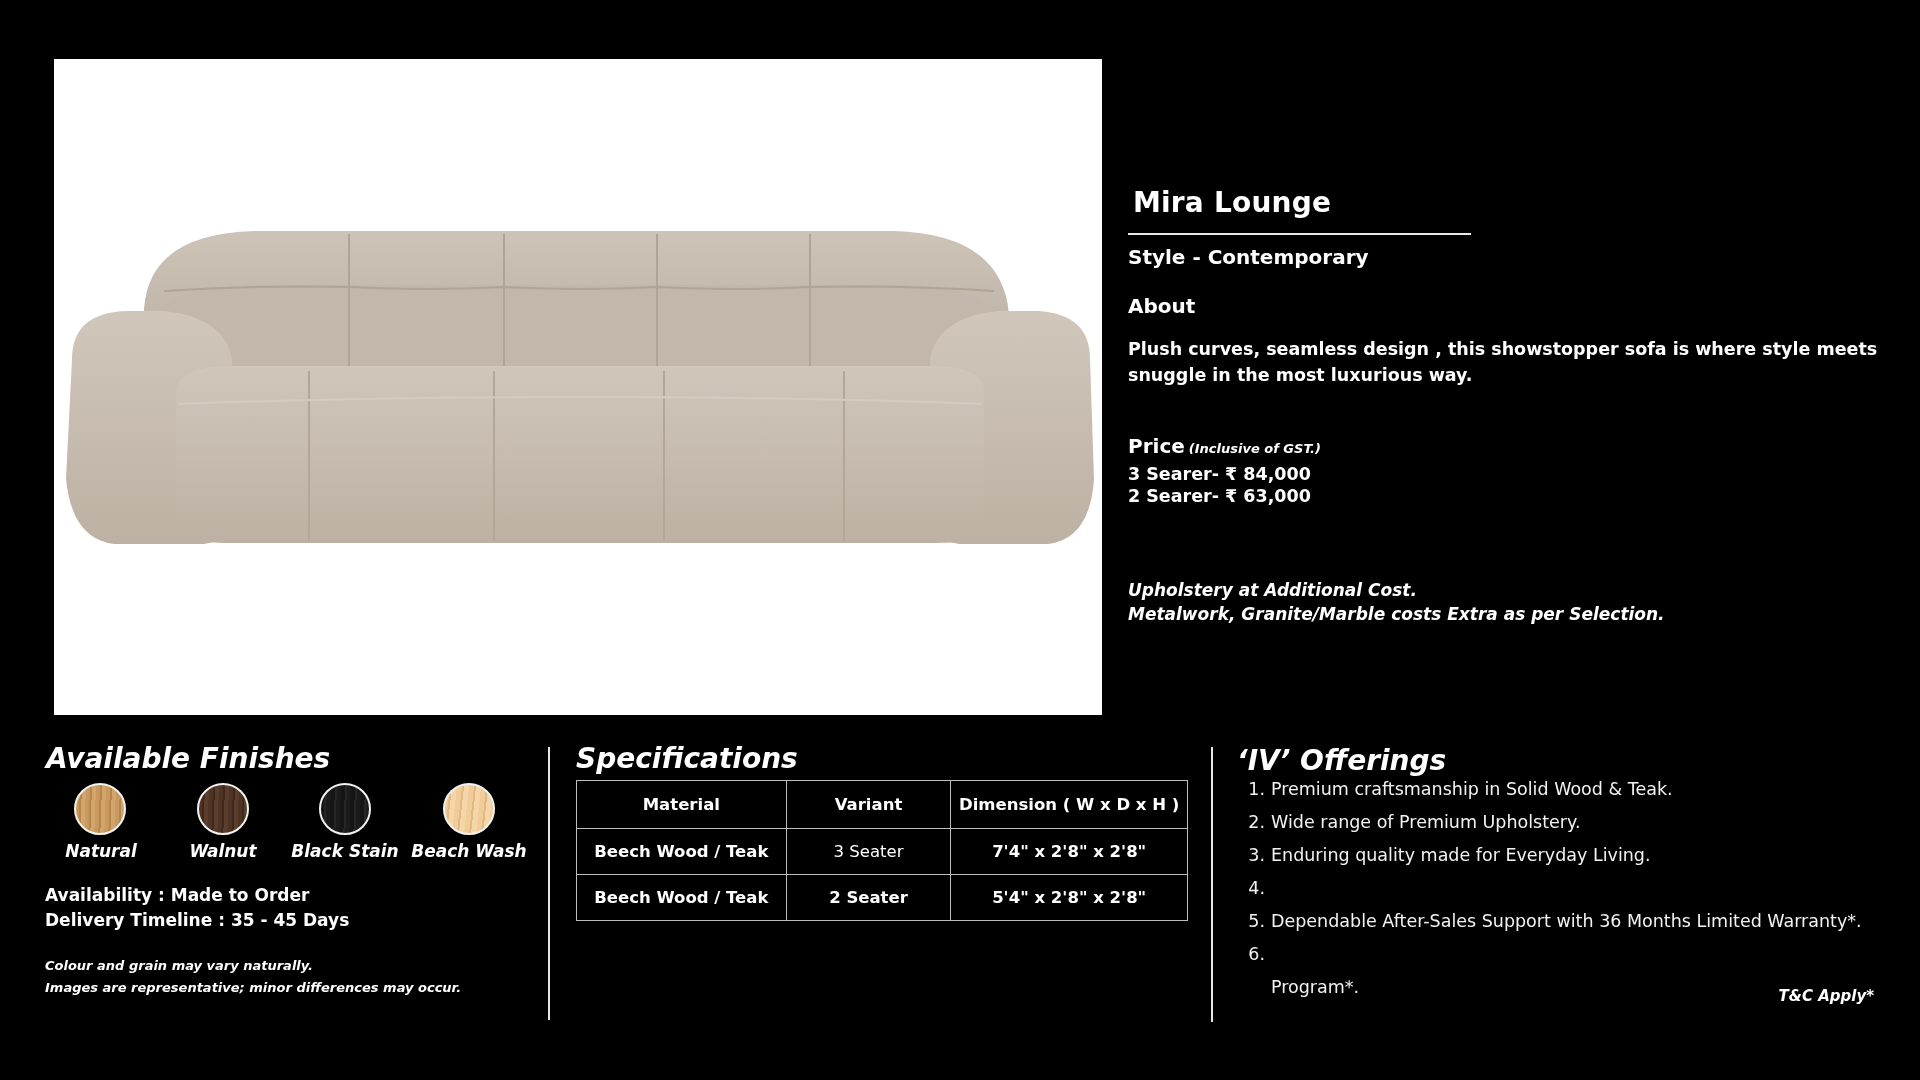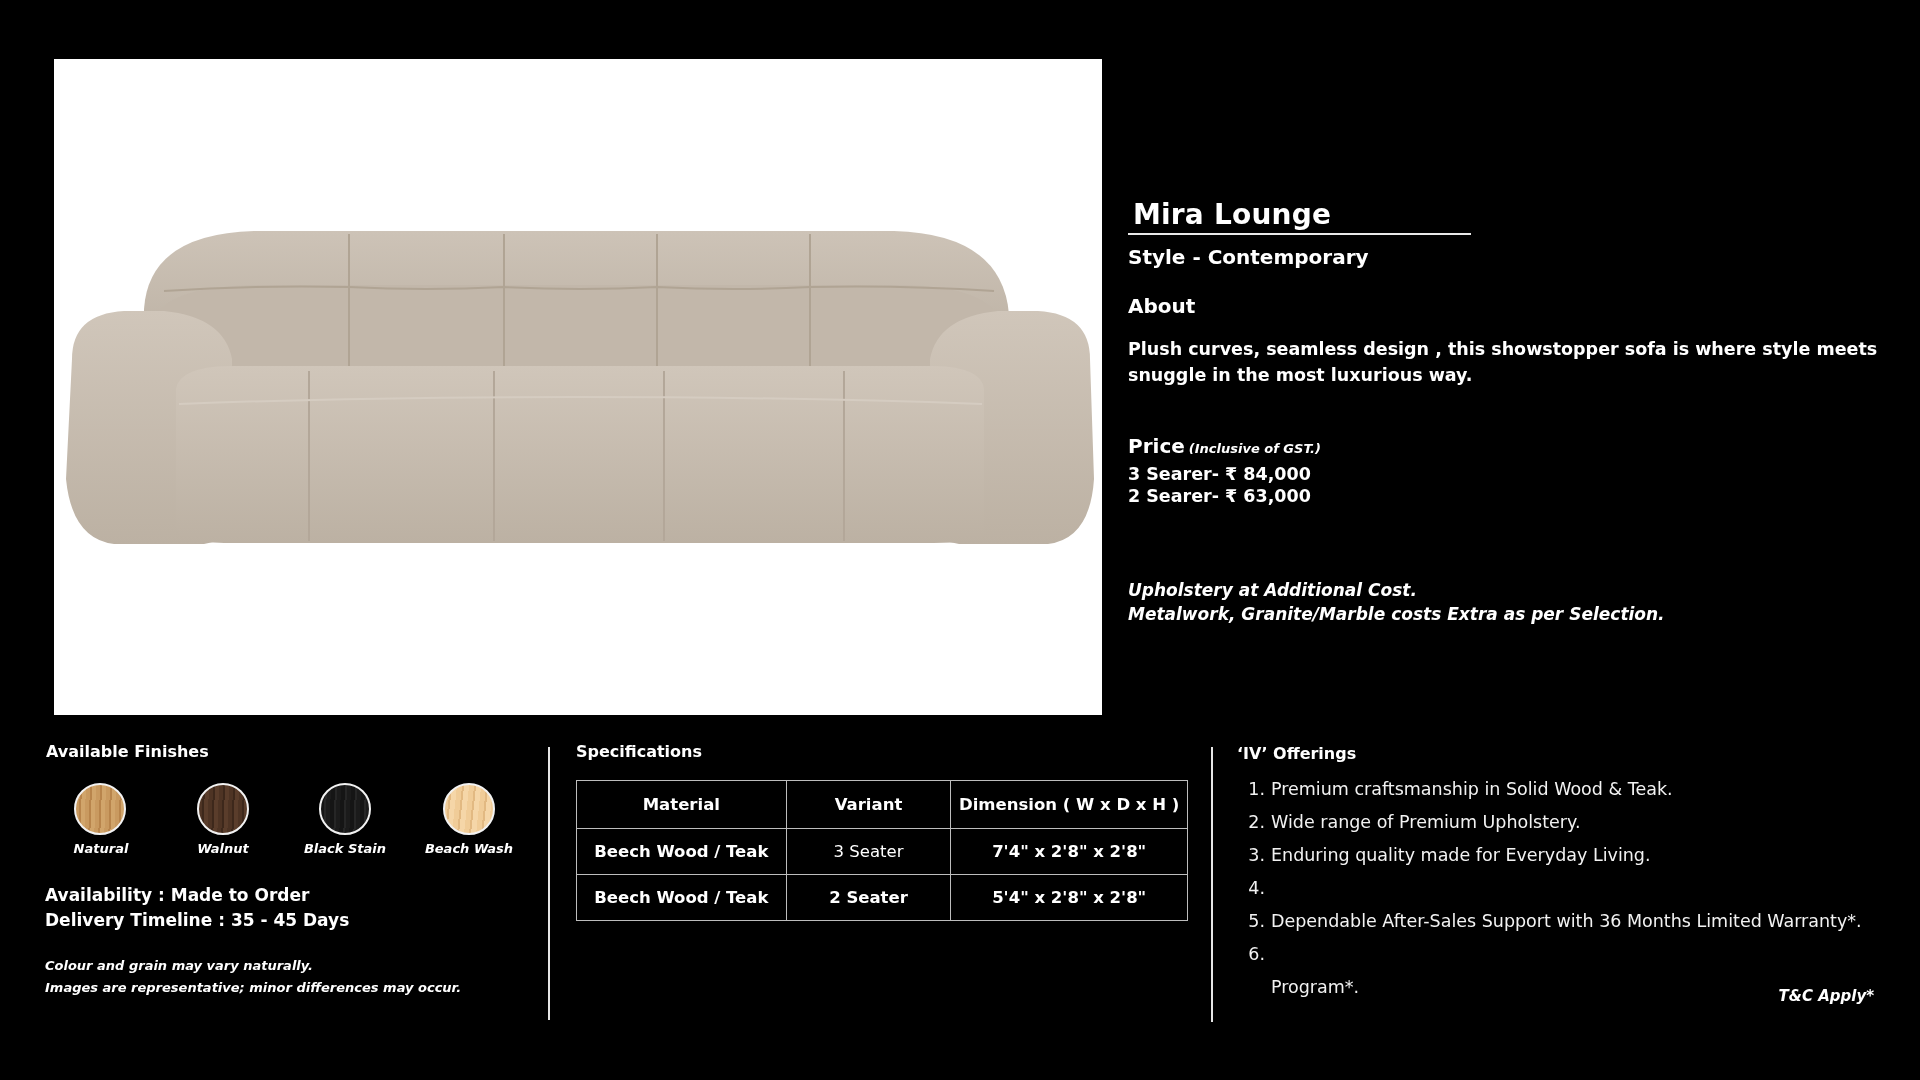--- a/index.html
+++ b/index.html
@@ -5,34 +5,34 @@
   html, body { margin:0; padding:0; background:#000; }
   body { width:1920px; height:1080px; position:relative; overflow:hidden; color:#fff;
          font-family:"DejaVu Sans", sans-serif; }
   .abs { position:absolute; }
 
   
   .image-box { left:54px; top:59px; width:1048px; height:656px; background:#fff; overflow:hidden; }
   .image-box svg { width:100%; height:100%; display:block; }
 
   
-  .title { left:1133px; top:198px; font-size:28px; font-weight:bold; letter-spacing:0.2px; }
+  .title { left:1133px; top:186px; font-size:28px; font-weight:bold; letter-spacing:0.2px; }
   .title-rule { left:1128px; top:233px; width:343px; height:2px; background:#e8e8e8; }
   .style { left:1128px; top:245px; font-size:20px; font-weight:bold; }
   .about-h { left:1128px; top:294px; font-size:20px; font-weight:bold; }
   .about-p { left:1128px; top:336px; width:760px; font-size:17.5px; font-weight:bold; line-height:26px; }
   .price-h { left:1128px; top:434px; font-size:20px; font-weight:bold; }
   .price-h .note { font-size:13px; font-style:italic; font-weight:bold; margin-left:4px;margin-top:48px; }
   .price-line { left:1128px; font-size:17.5px; font-weight:bold; }
   .extra { left:1128px; font-size:17px; font-weight:bold; font-style:italic; }
 
   
-  .sec-h { font-size:16px; font-weight:bold; }
+  .sec-h { font-size:28px; font-weight:bold;font-style:italic; }
   .swatch { width:52px; height:52px; border-radius:50%; border:2.5px solid #f2f2f2; box-sizing:border-box; overflow:hidden; }
-  .sw-label { font-size:13px; font-style:italic; font-weight:bold; text-align:center; width:130px; }
+  .sw-label { font-size:17px; font-style:italic; font-weight:bold; text-align:center; width:130px; }
   .avail { left:45px; font-size:17px; font-weight:bold; }
   .note-it { left:45px; font-size:13px; font-style:italic; font-weight:bold; }
   .vdiv { width:2px; background:#e6e6e6; }
 
   table.spec { position:absolute; left:576px; top:780px; width:612px; border-collapse:collapse;padding-left:36px; }
   table.spec td, table.spec th { border:1.5px solid #bdbdbd; text-align:center; font-size:16.5px; color:#fff; }
   table.spec th { height:45px; font-weight:bold; }
   table.spec td { height:43px; font-weight:bold; }
   table.spec td.light { font-weight:normal; }
 

